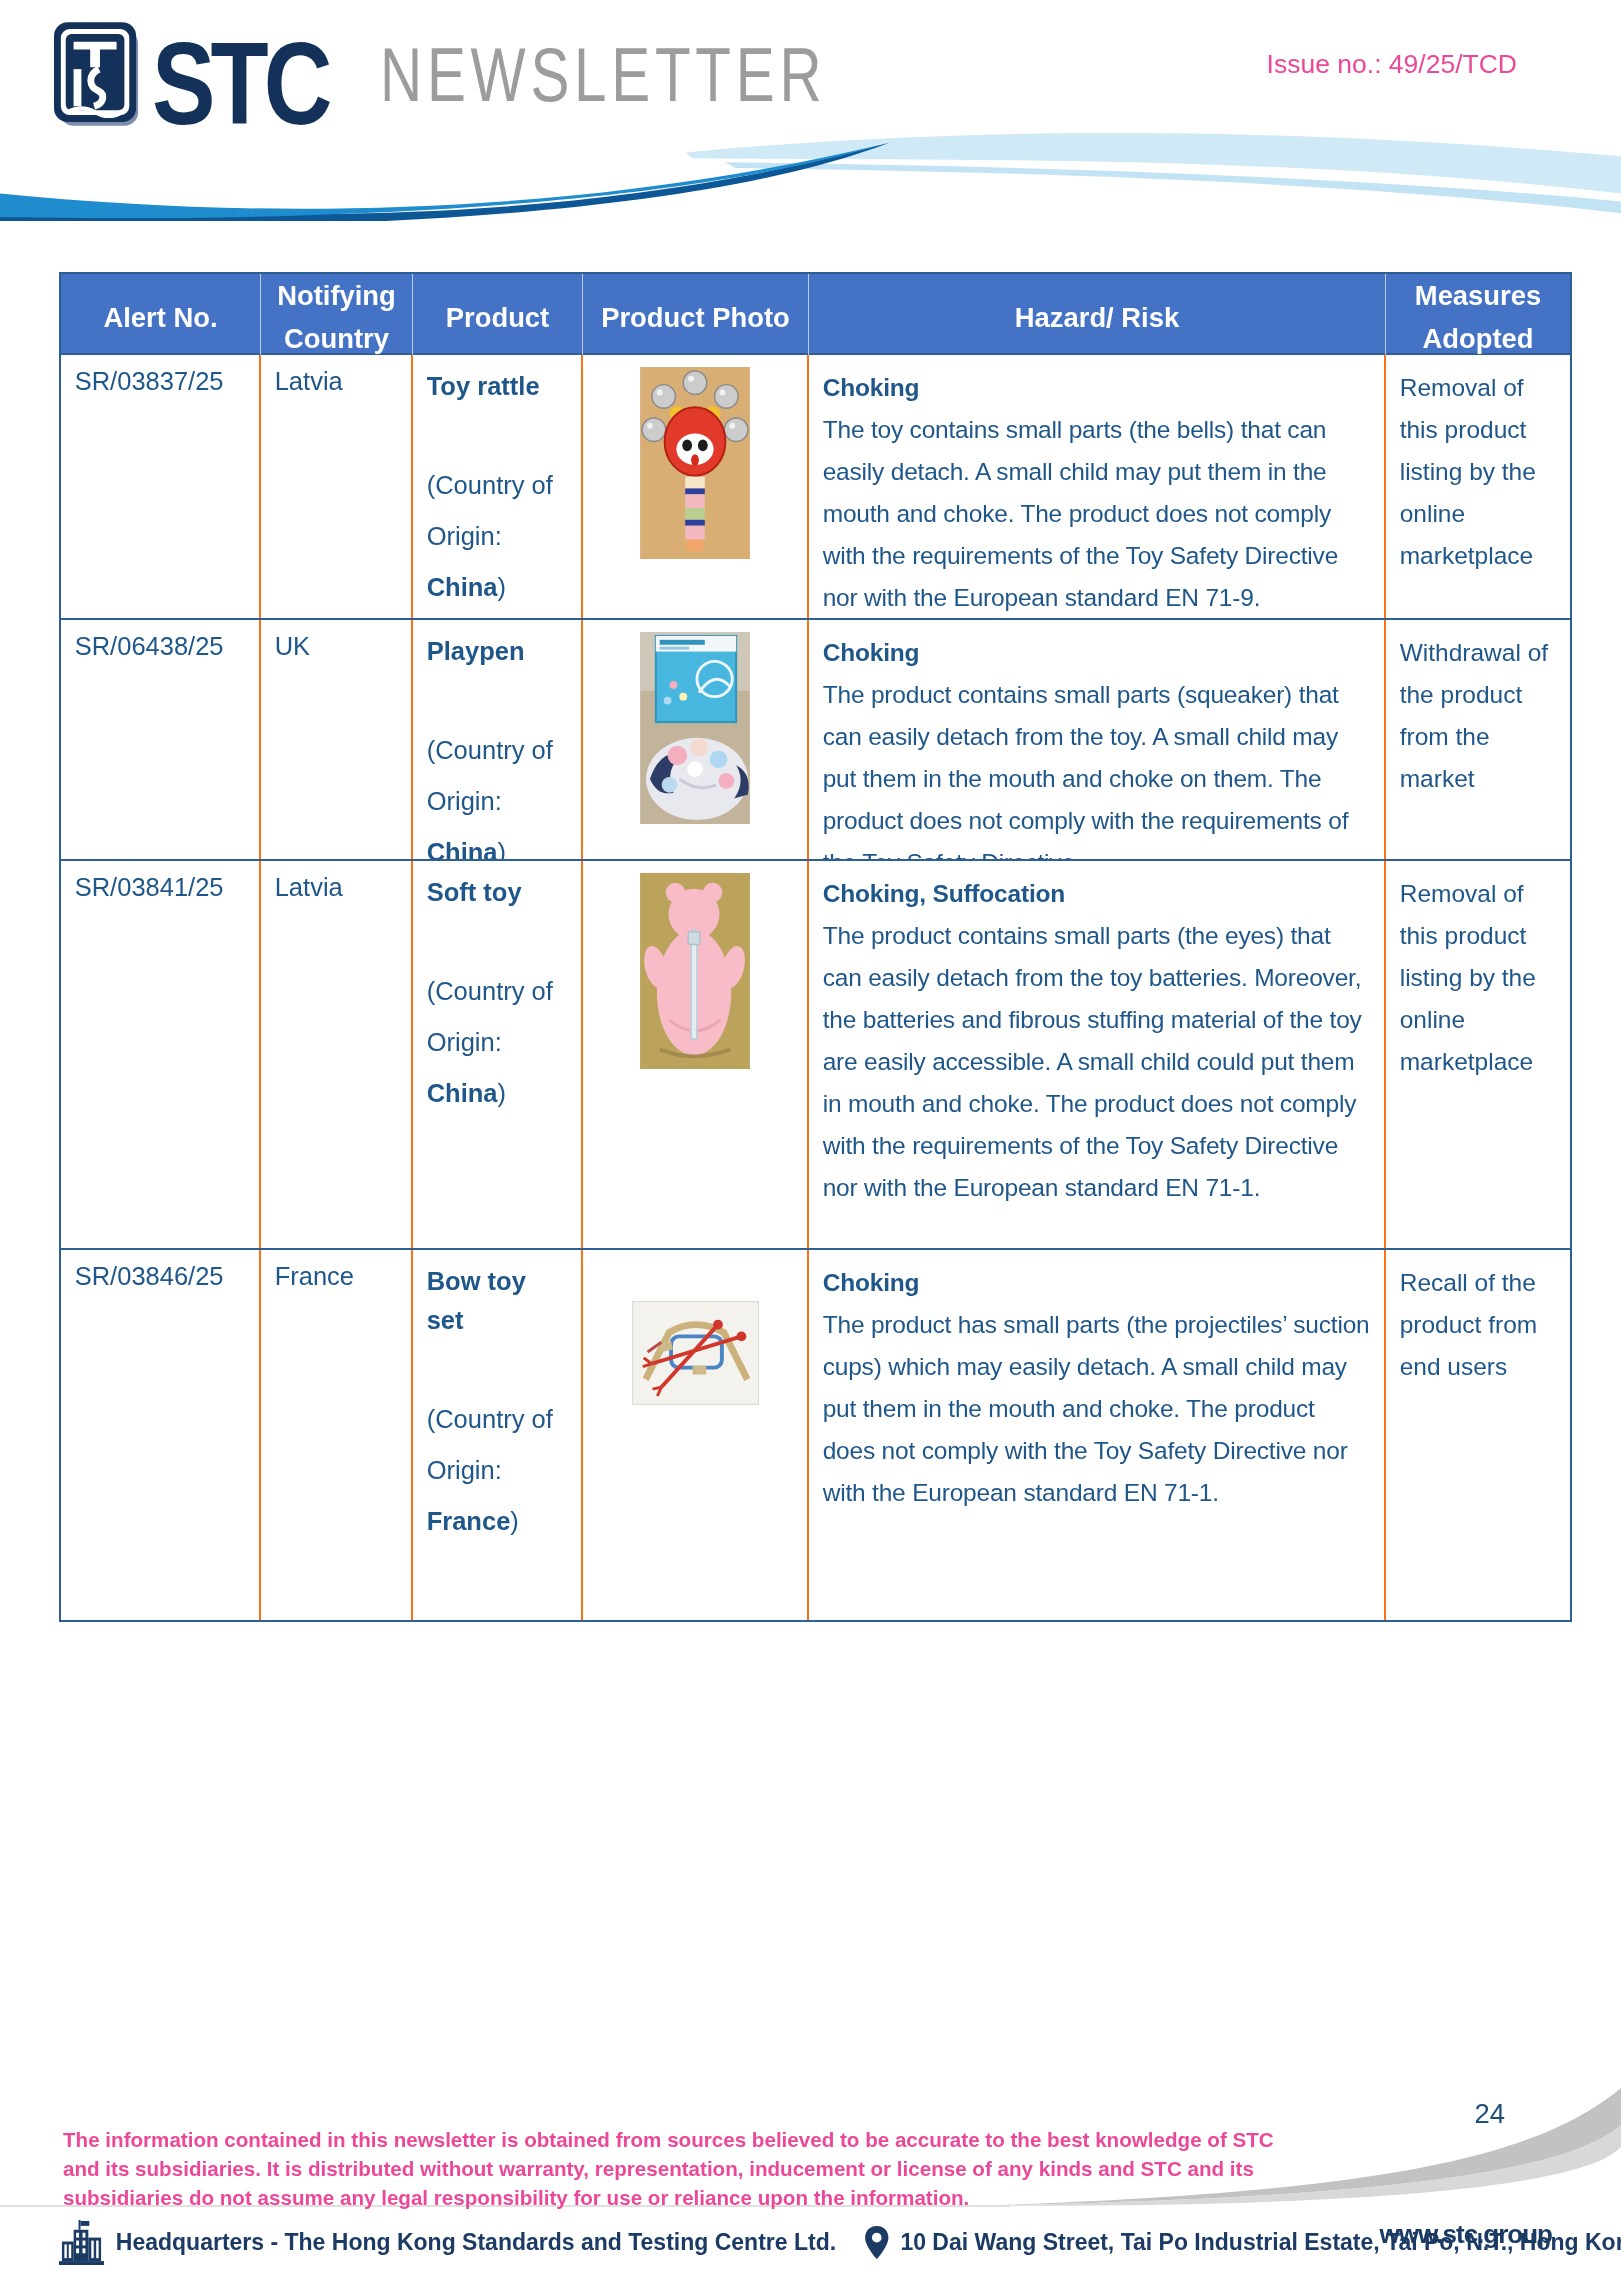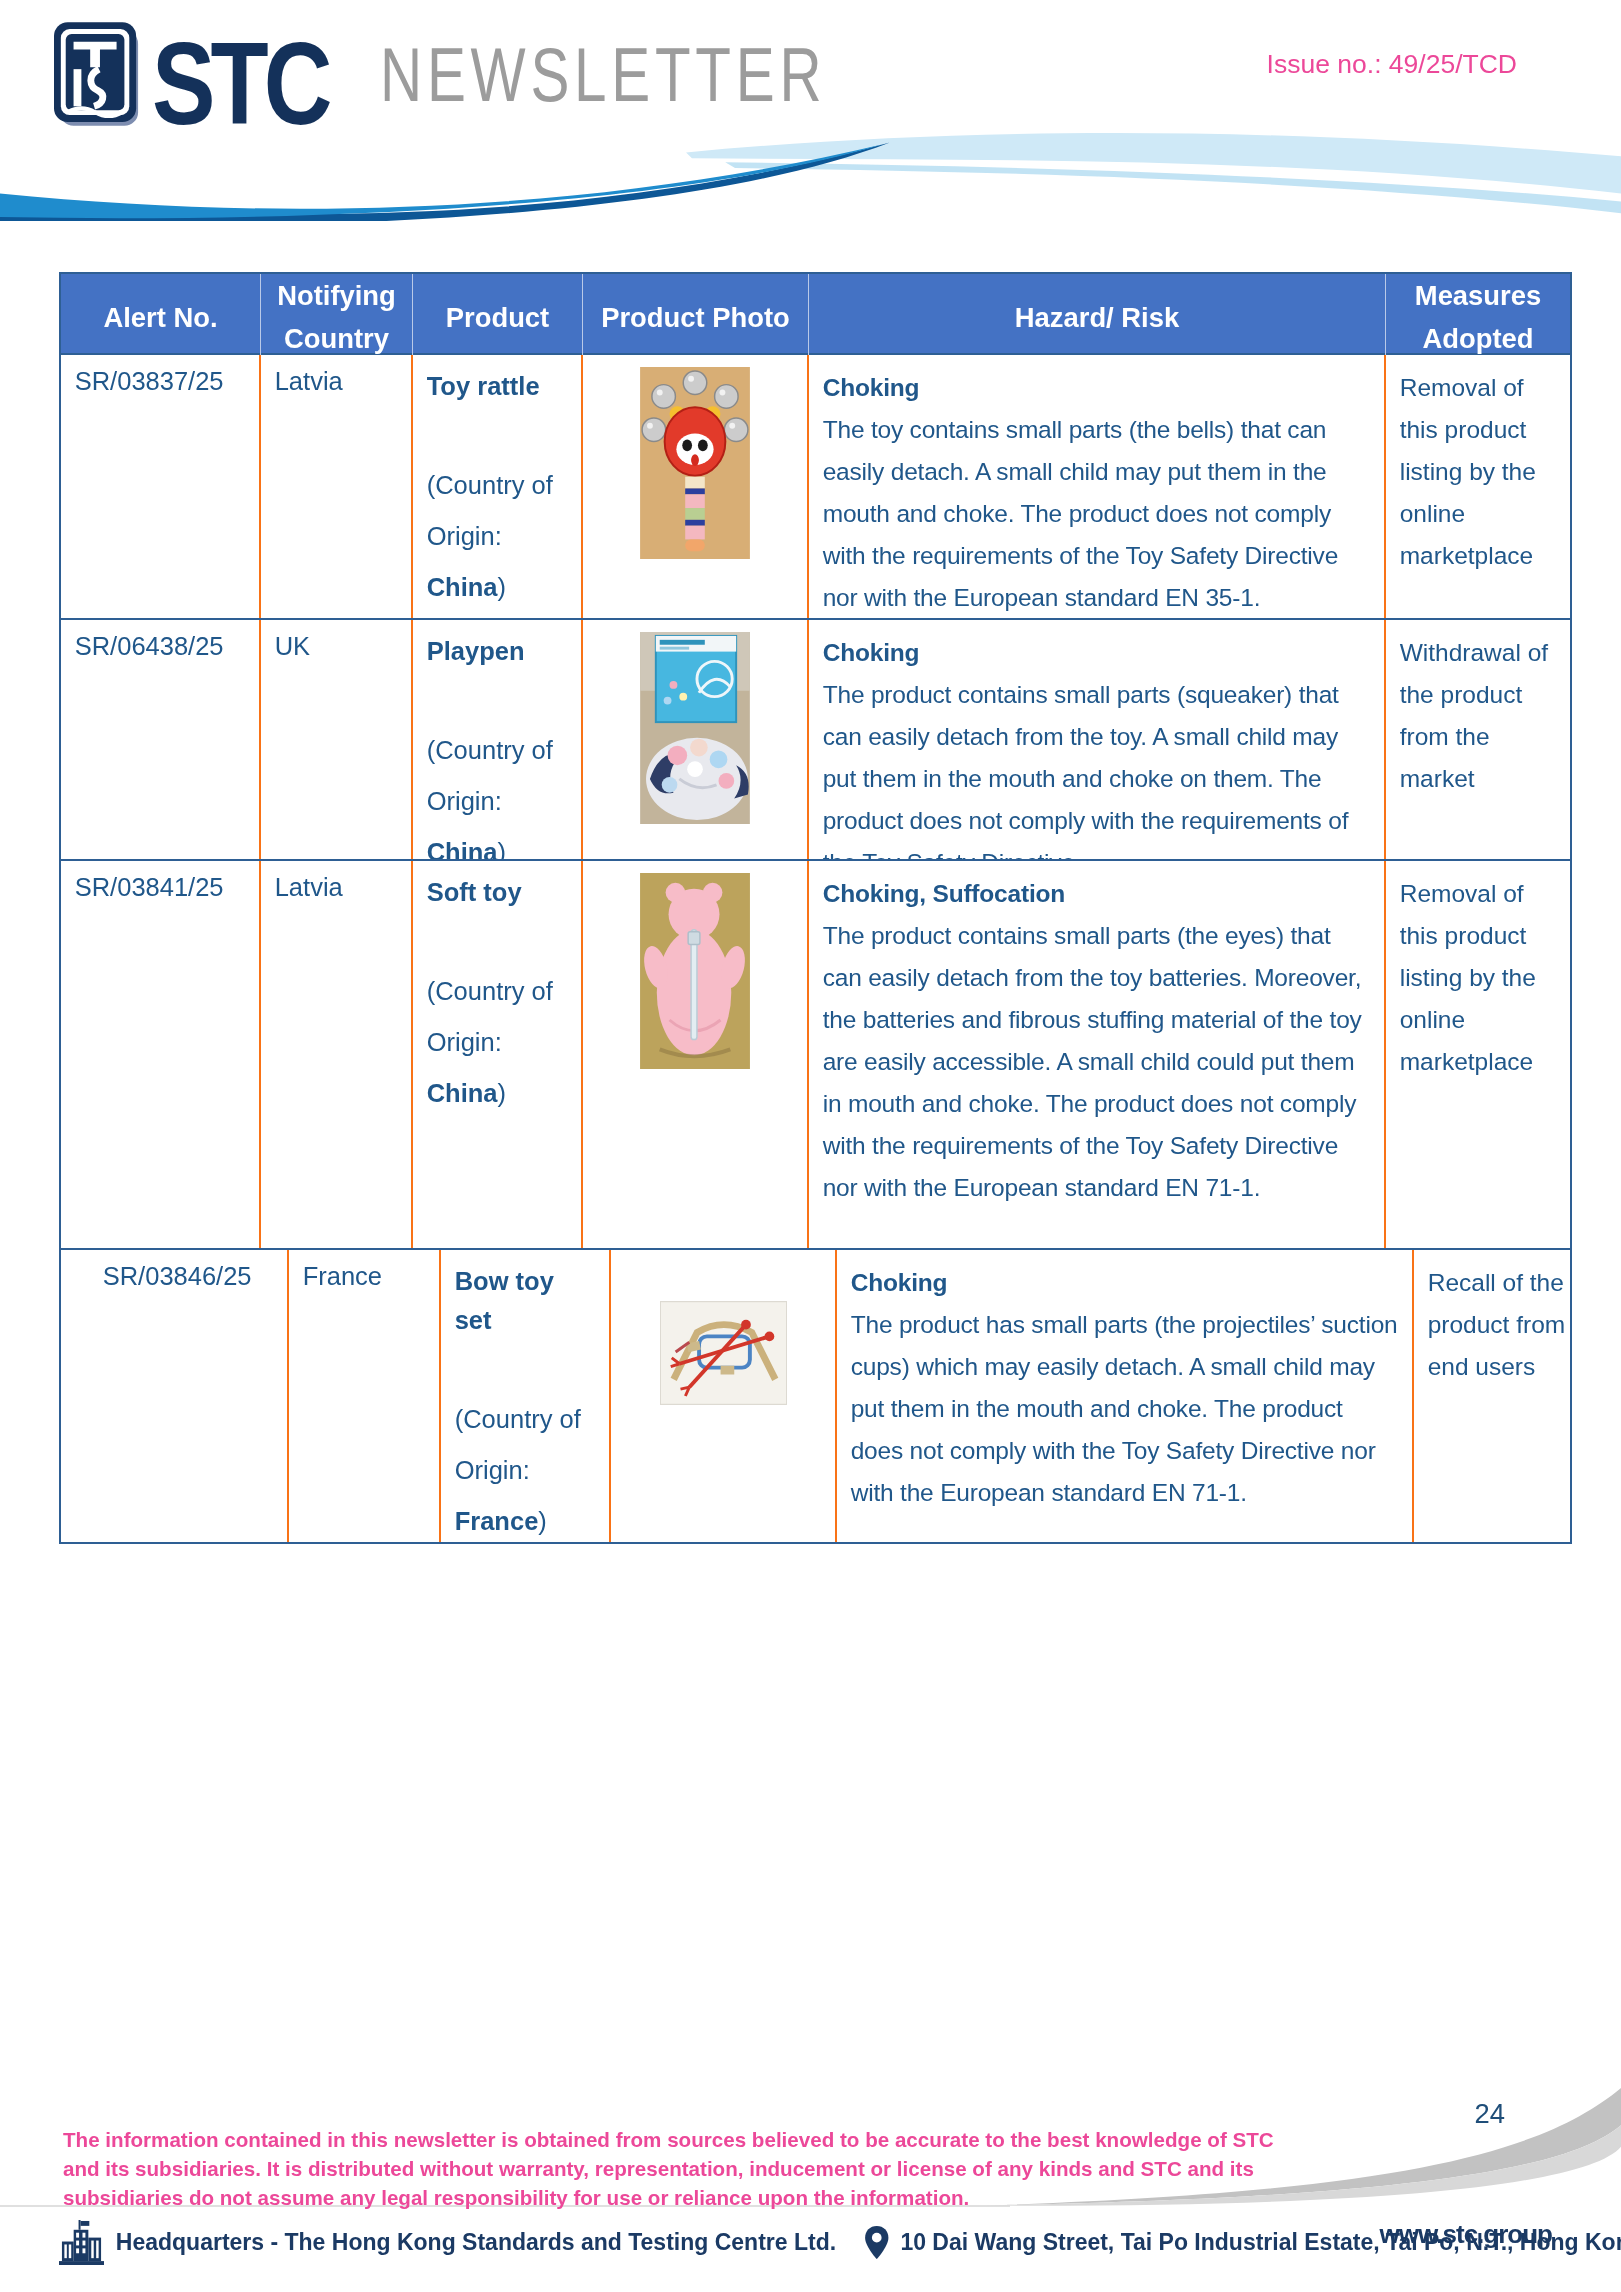--- a/index.html
+++ b/index.html
@@ -18,21 +18,21 @@
   .alert-table{position:absolute;left:59px;top:272px;width:1513px;border:2px solid #2e5f94;box-sizing:border-box;}
   .trow{display:grid;grid-template-columns:200px 152px 170px 226px 577px 184px;box-sizing:border-box;}
   .trow + .trow{border-top:2px solid #2e5f94;}
   .hrow{height:79px;background:#4472C4;}
   .hcell{display:flex;align-items:center;justify-content:center;text-align:center;color:#fff;
          font-weight:700;font-size:27.4px;line-height:43px;border-right:1px solid #b9c9e8;box-sizing:border-box;}
   .hcell:last-child{border-right:none;}
   .cell{border-right:2px solid #f97316;box-sizing:border-box;color:#20578a;font-size:25.5px;
         padding:11.8px 13.7px 0 13.7px;overflow:hidden;}
   .cell:last-child{border-right:none;}
-  .r0{height:265px;} .r1{height:241px;} .r2{height:389px;} .r3{height:294px;padding-left:28px;}
+  .r0{height:265px;} .r1{height:241px;} .r2{height:389px;} .r3{height:372px;}
   .pname{font-weight:700;line-height:39px;}
   .origin{margin-top:54px;line-height:51px;}
   .origin b{font-weight:700;}
   .hazard-cell{line-height:42px;font-size:24.5px;letter-spacing:-0.2px;}
   .hz-title{font-weight:700;}
   .measures-cell{line-height:42px;font-size:24.5px;padding-right:9.8px;}
   .photo-cell{display:flex;justify-content:center;align-items:flex-start;padding:11.8px 5.9px 0 5.9px;}
   .photo-mid{padding-top:51px;}
 
   
@@ -122,21 +122,21 @@
           <rect x="46" y="130" width="20" height="14" fill="#f4b8c0"></rect>
           <rect x="46" y="144" width="20" height="12" fill="#b9cf92"></rect>
           <rect x="46" y="156" width="20" height="6" fill="#2b3f9e"></rect>
           <rect x="46" y="162" width="20" height="14" fill="#f4b8c0"></rect>
           <rect x="46" y="176" width="20" height="12" rx="6" fill="#f2a66a"></rect>
         </g>
       </svg>
     </div>
     <div class="cell hazard-cell">
       <div class="hz-title">Choking</div>
-      <div>The toy contains small parts (the bells) that can easily detach. A small child may put them in the mouth and choke. The product does not comply with the requirements of the Toy Safety Directive nor with the European standard EN 35-1.</div>
+      <div>The toy contains small parts (the bells) that can easily detach. A small child may put them in the mouth and choke. The product does not comply with the requirements of the Toy Safety Directive nor with the European standard EN 71-9.</div>
     </div>
     <div class="cell measures-cell">Removal of this product listing by the online marketplace</div>
   </div>
 
   <div class="trow r1">
     <div class="cell">SR/06438/25</div>
     <div class="cell">UK</div>
     <div class="cell">
       <div class="pname">Playpen</div>
       <div class="origin"><span>(Country of Origin:</span> <b>China</b><span>)</span></div>

